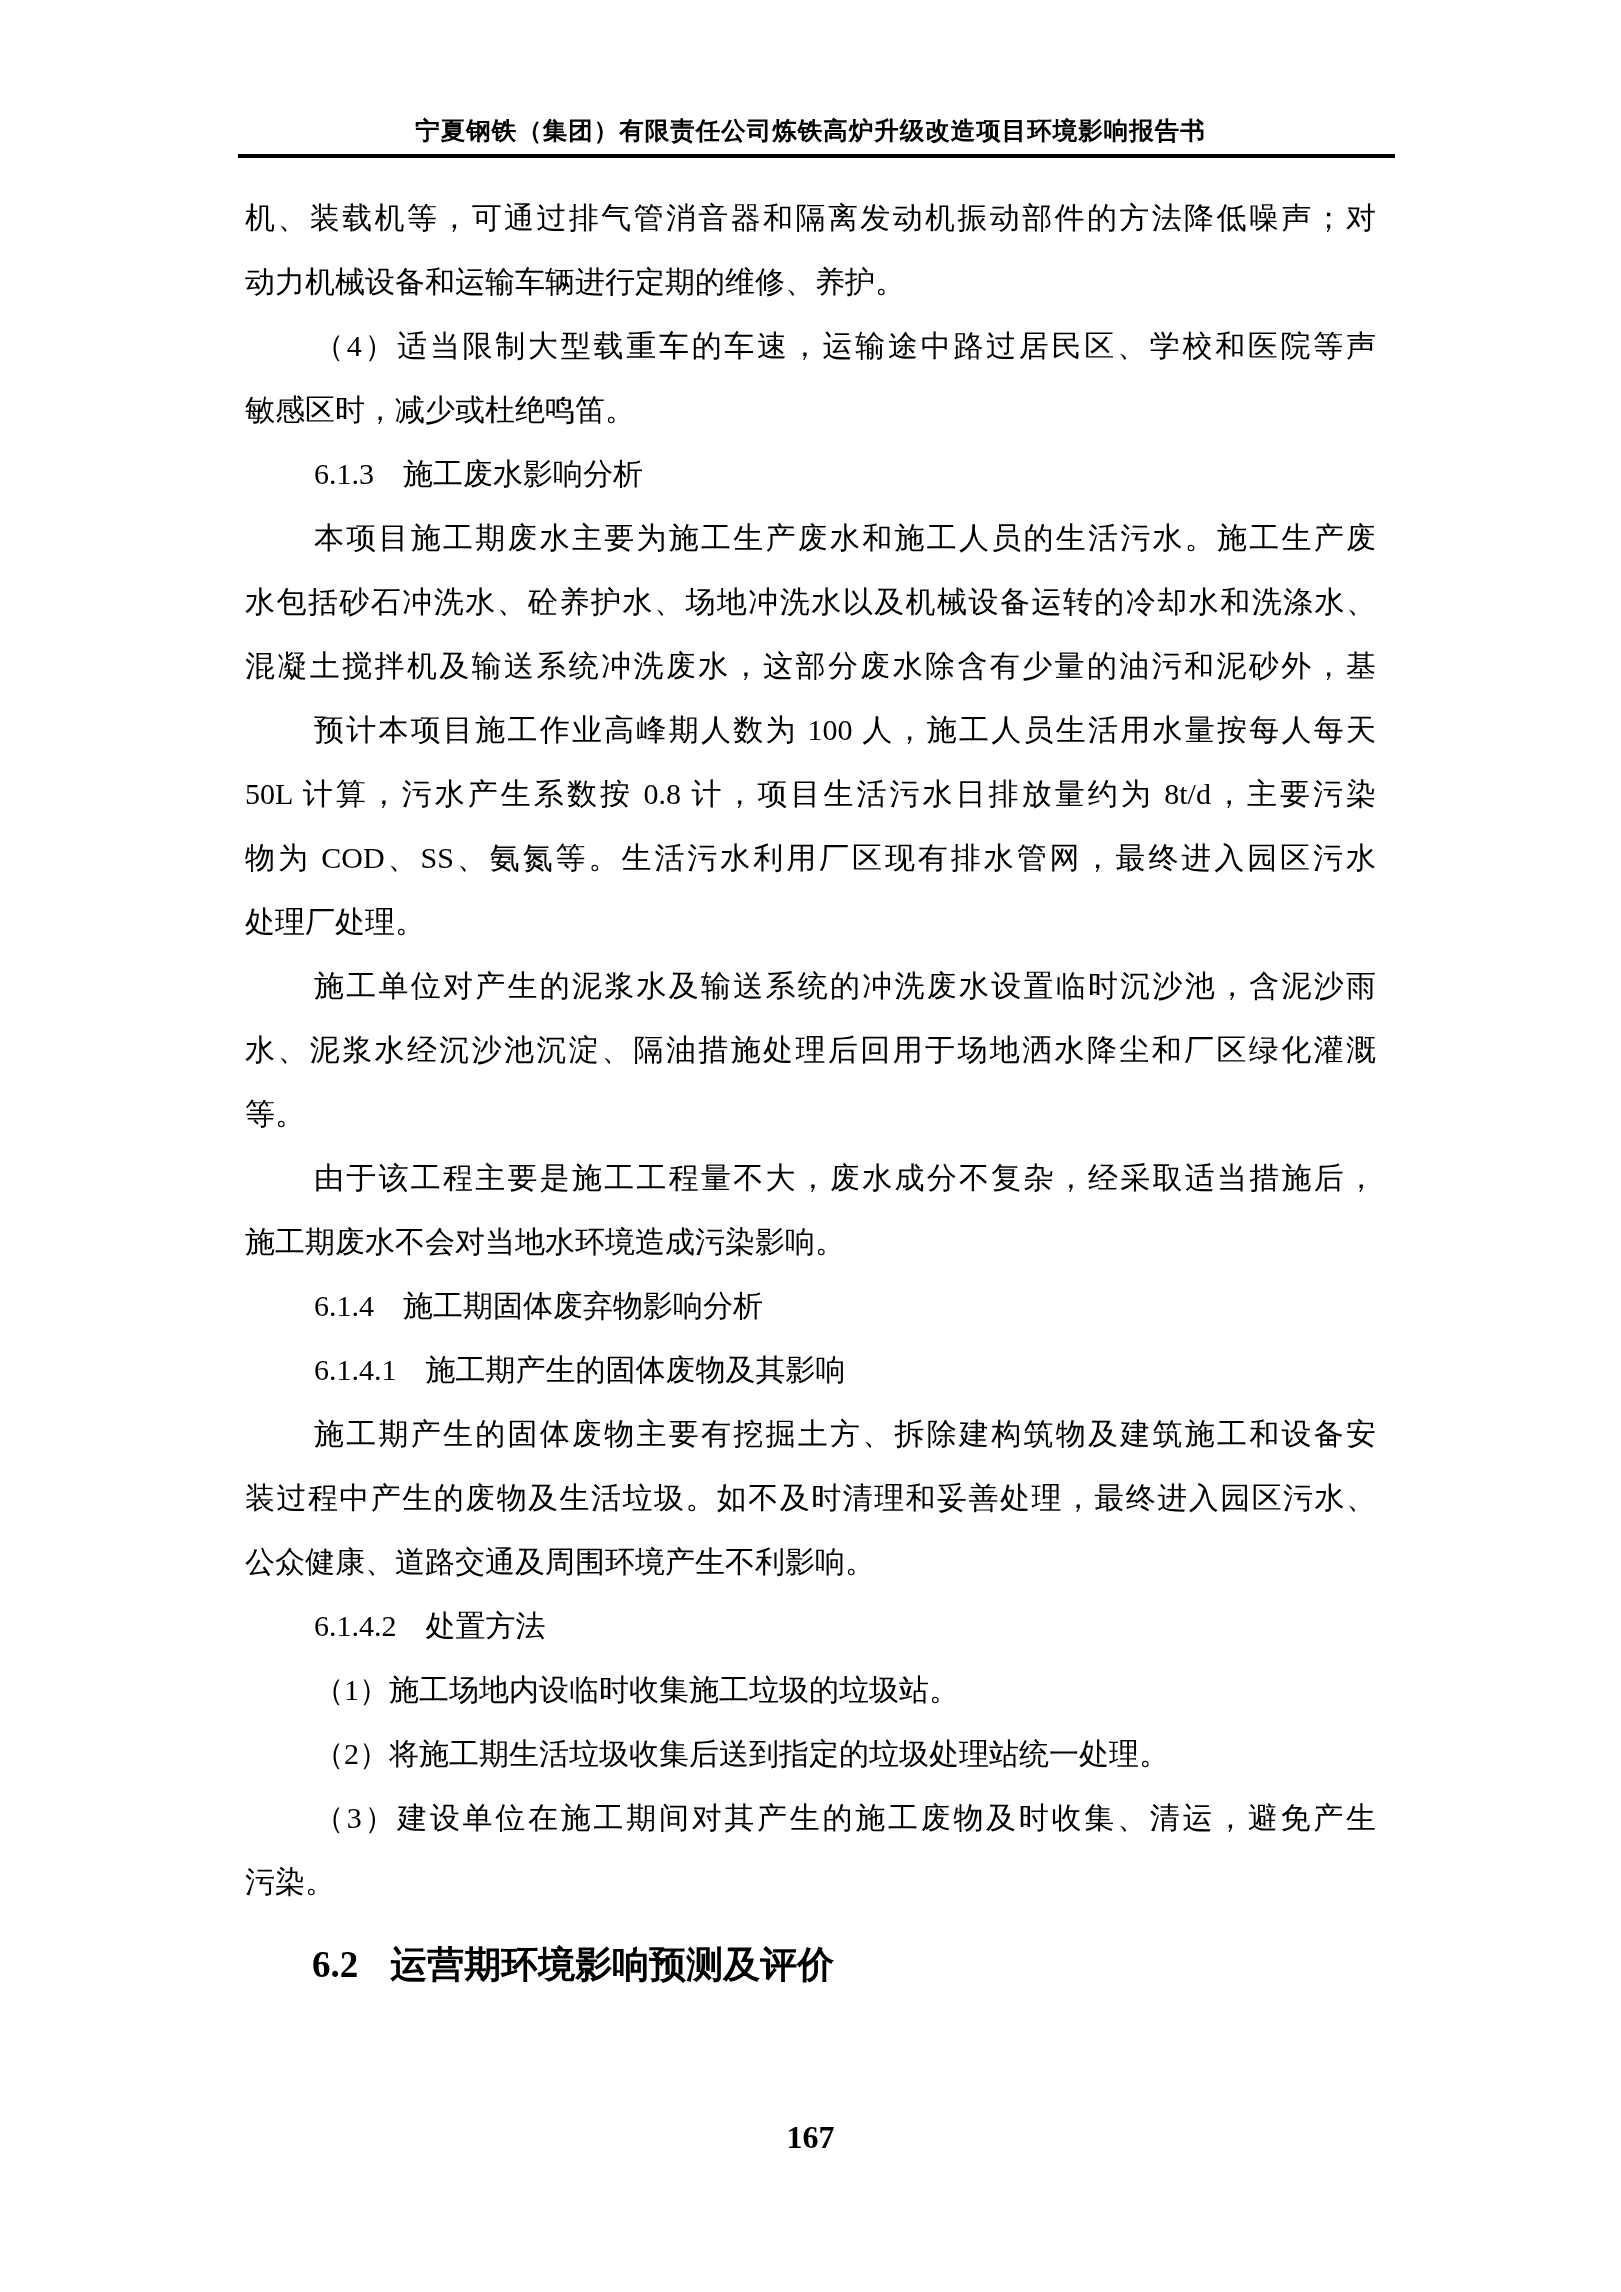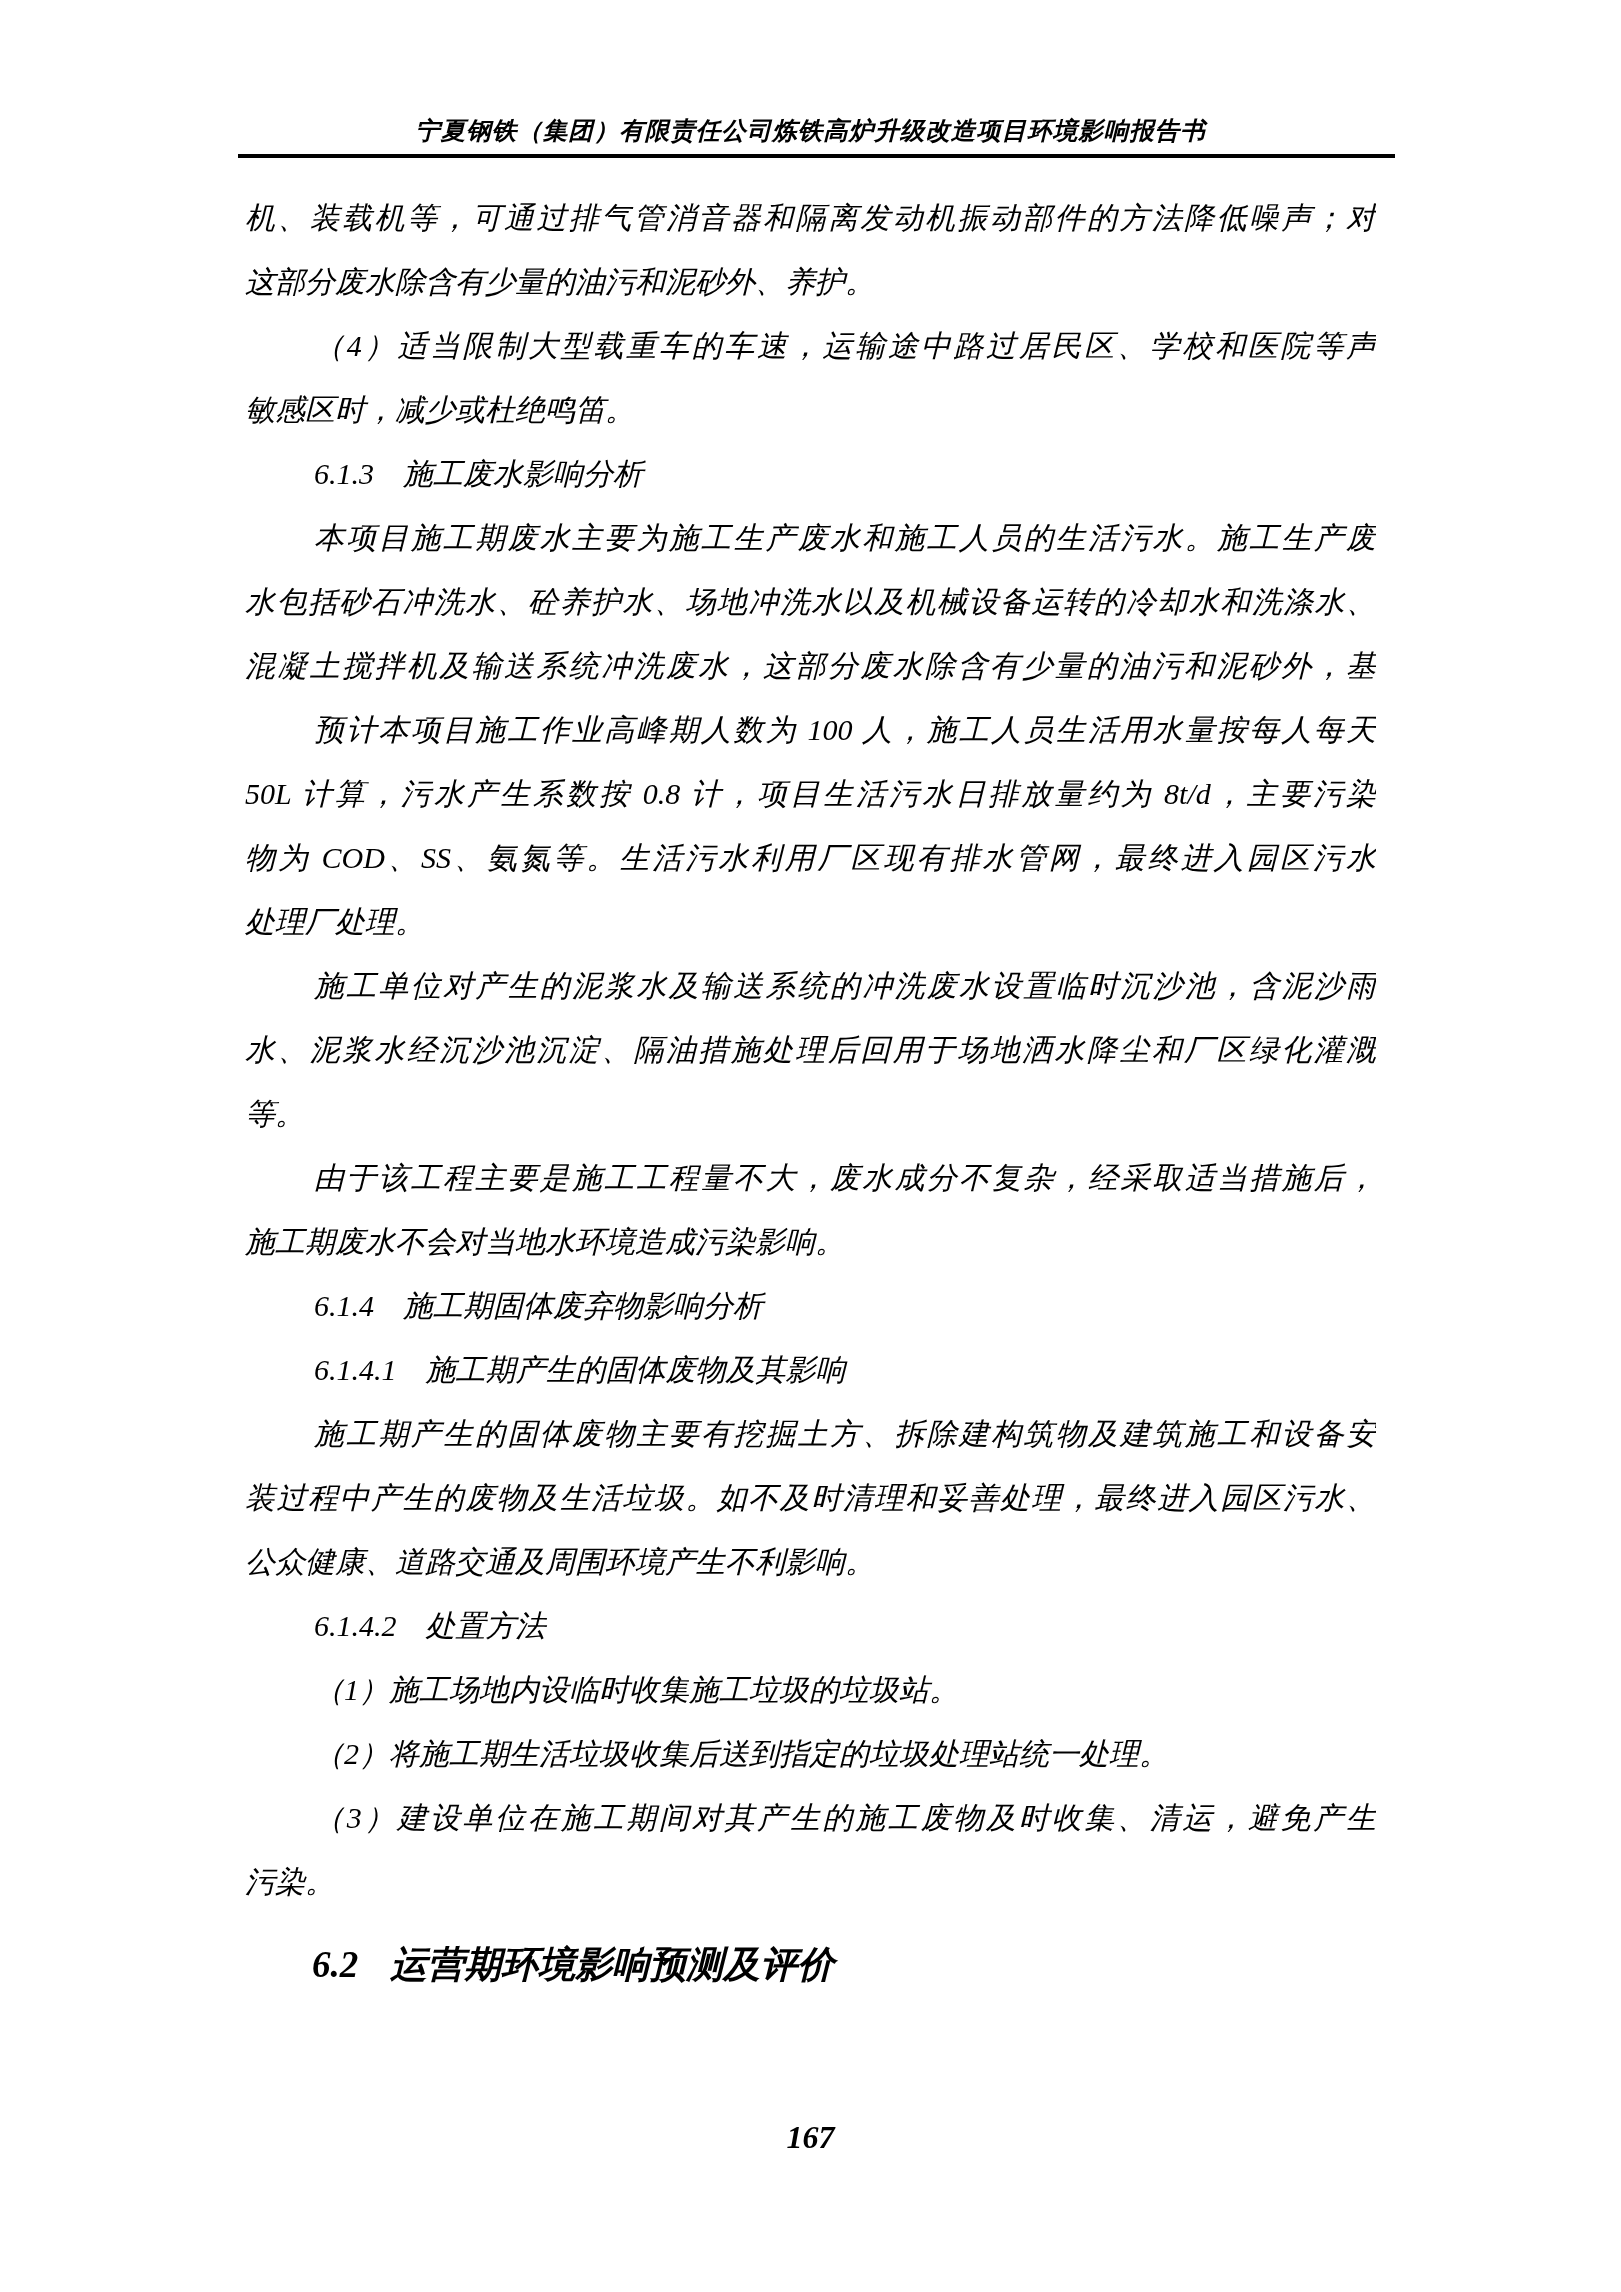--- a/index.html
+++ b/index.html
@@ -1,15 +1,15 @@
 <!DOCTYPE html>
 <html><head>
 <meta charset="utf-8">
 <style>
-  * { margin: 0; padding: 0; box-sizing: border-box; font-style: italic; }
+  * { margin: 0; padding: 0; box-sizing: border-box; }
   html, body { width: 1621px; height: 2293px; }
   body {
     position: relative;
     background: #ffffff;
     color: #000000;
     font-family: "Liberation Serif", "DejaVu Serif", serif;
     overflow: hidden;
   }
   .header-title {
     position: absolute;
@@ -70,21 +70,21 @@
 </style>
 </head>
 <body>
 
 <div class="header-title">宁夏钢铁（集团）有限责任公司炼铁高炉升级改造项目环境影响报告书</div>
 <div class="header-rule"></div>
 
 <div class="content">
 
   <div class="line fill">机、装载机等，可通过排气管消音器和隔离发动机振动部件的方法降低噪声；对</div>
-    <div class="line">这部分废水除含有少量的油污和泥砂外、养护。</div>
+    <div class="line">动力机械设备和运输车辆进行定期的维修、养护。</div>
     <div class="line fill indent">（4）适当限制大型载重车的车速，运输途中路过居民区、学校和医院等声</div>
     <div class="line">敏感区时，减少或杜绝鸣笛。</div>
     <div class="line indent heading"><span class="h-num">6.1.3</span><span class="h-title">施工废水影响分析</span></div>
     <div class="line fill indent">本项目施工期废水主要为施工生产废水和施工人员的生活污水。施工生产废</div>
     <div class="line fill">水包括砂石冲洗水、砼养护水、场地冲洗水以及机械设备运转的冷却水和洗涤水、</div>
     <div class="line fill">混凝土搅拌机及输送系统冲洗废水，这部分废水除含有少量的油污和泥砂外，基</div>
     <div class="line fill indent">预计本项目施工作业高峰期人数为 100 人，施工人员生活用水量按每人每天</div>
     <div class="line fill">50L 计算，污水产生系数按 0.8 计，项目生活污水日排放量约为 8t/d，主要污染</div>
     <div class="line fill">物为 COD、SS、氨氮等。生活污水利用厂区现有排水管网，最终进入园区污水</div>
     <div class="line">处理厂处理。</div>

